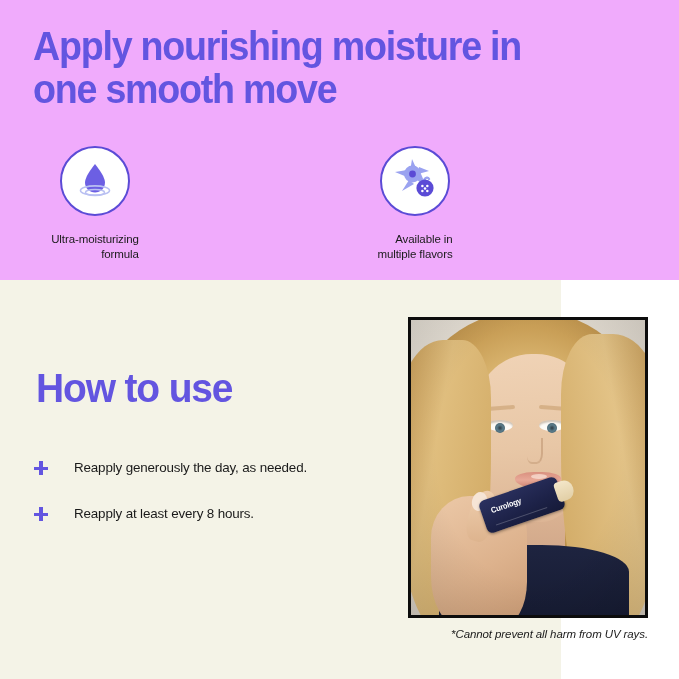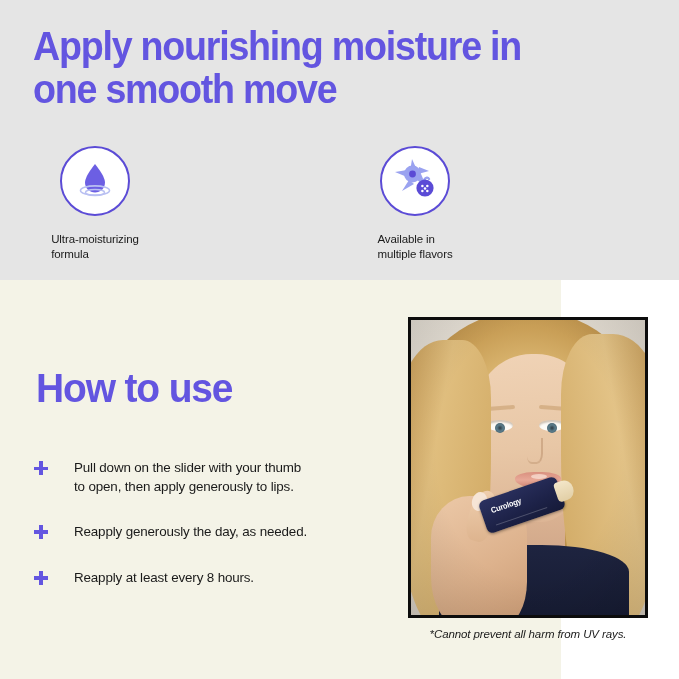--- a/index.html
+++ b/index.html
@@ -7,21 +7,21 @@
   body {
     font-family:"Liberation Sans", sans-serif;
     background:#ffffff;
     overflow:hidden;
     position:relative;
   }
 
   
   #top-panel {
     position:absolute; left:0; top:0; width:679px; height:280px;
-    background:#e5e5e5;
+    background:#f0abfc;
   }
 
   #headline {
     position:absolute; left:33px; top:25px; width:600px;
     color:#6355E0;
     font-family:"Liberation Sans", sans-serif;
     font-weight:bold;
     font-size:40px;
     line-height:1.07;
     letter-spacing:-1.3px;
@@ -39,21 +39,21 @@
     display:flex; flex-direction:column; align-items:center;
   }
   .feature-circle {
     width:70px; height:70px; border-radius:50%;
     border:2px solid #5B4BD6;
     display:flex; align-items:center; justify-content:center;
     background:#ffffff;
   }
   .feature-label {
     margin-top:16px;
-    text-align:left;
+    text-align:right;
     font-size:11.5px;
     line-height:1.32;
     color:#1a1a1a;
     white-space:pre-line;
     letter-spacing:-0.1px;
   }
 
   
   #bottom-panel {
     position:absolute; left:0; top:280px; width:561px; height:399px;
@@ -97,21 +97,21 @@
   
   #photo-frame {
     position:absolute; left:408px; top:37px;
     width:240px; height:301px;
     border:3px solid #0c0c0c;
     overflow:hidden;
     background:#d9d2c8;
   }
   #photo-caption {
     position:absolute; left:408px; top:348px; width:240px;
-    text-align:center;
+    text-align:right;
     font-style:italic;
     font-size:11.5px;
     color:#1a1a1a;
     letter-spacing:-0.1px;
   }
 
   
   .ph { position:absolute; }
   #ph-bg { left:0; top:0; width:100%; height:100%;
     background:linear-gradient(160deg,#e3ddd3 0%,#ded7cc 45%,#d6cec2 100%); }
@@ -231,25 +231,20 @@
 
 
   </div>
 </div>
 
 <div id="bottom-panel">
 
   <h2 id="howto-title">How to use</h2>
 
   <div id="steps">
-    <div class="step step-1">
-      <span class="plus-icon"></span>
-      <span class="step-text">Pull down on the slider with your thumb
-to open, then apply generously to lips.</span>
-    </div>
     <div class="step step-2">
       <span class="plus-icon"></span>
       <span class="step-text">Reapply generously the day, as needed.</span>
     </div>
     <div class="step step-3">
       <span class="plus-icon"></span>
       <span class="step-text">Reapply at least every 8 hours.</span>
     </div>
   </div>
 

